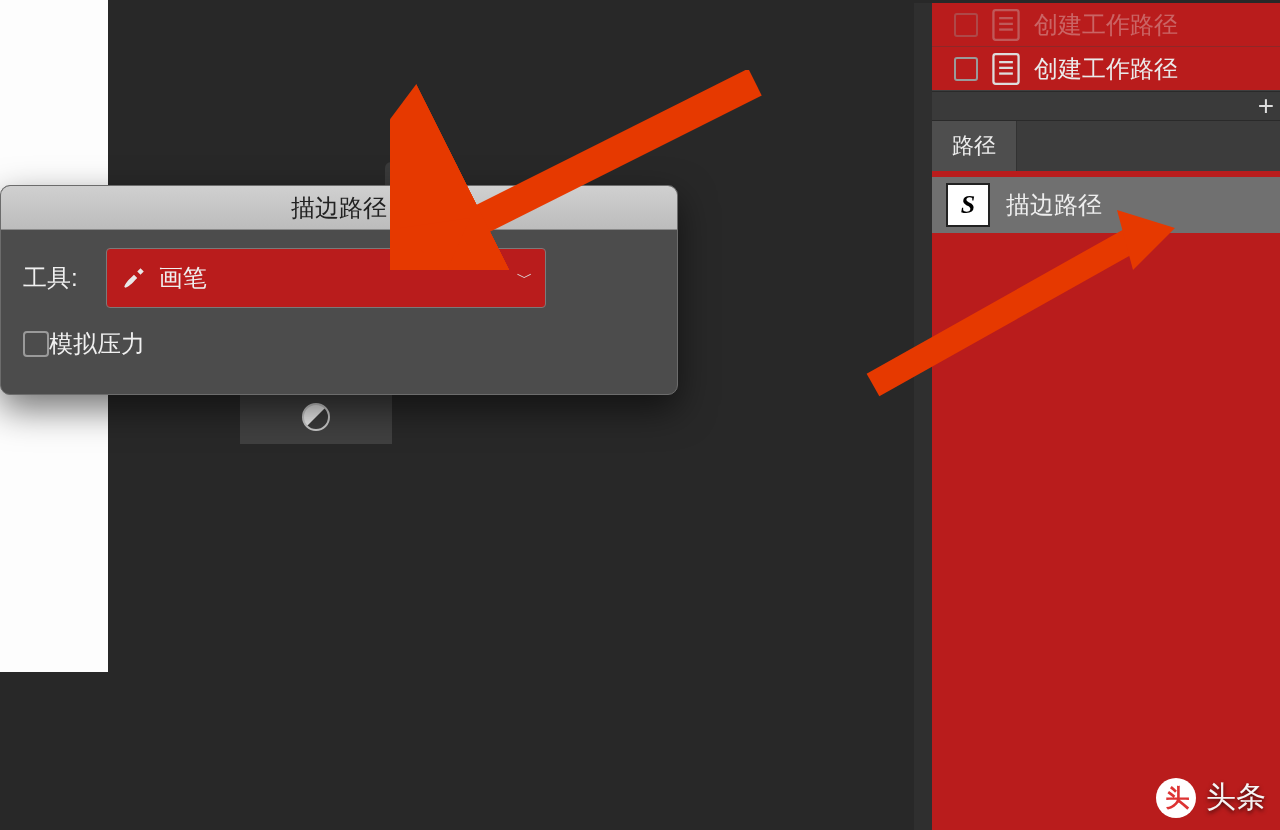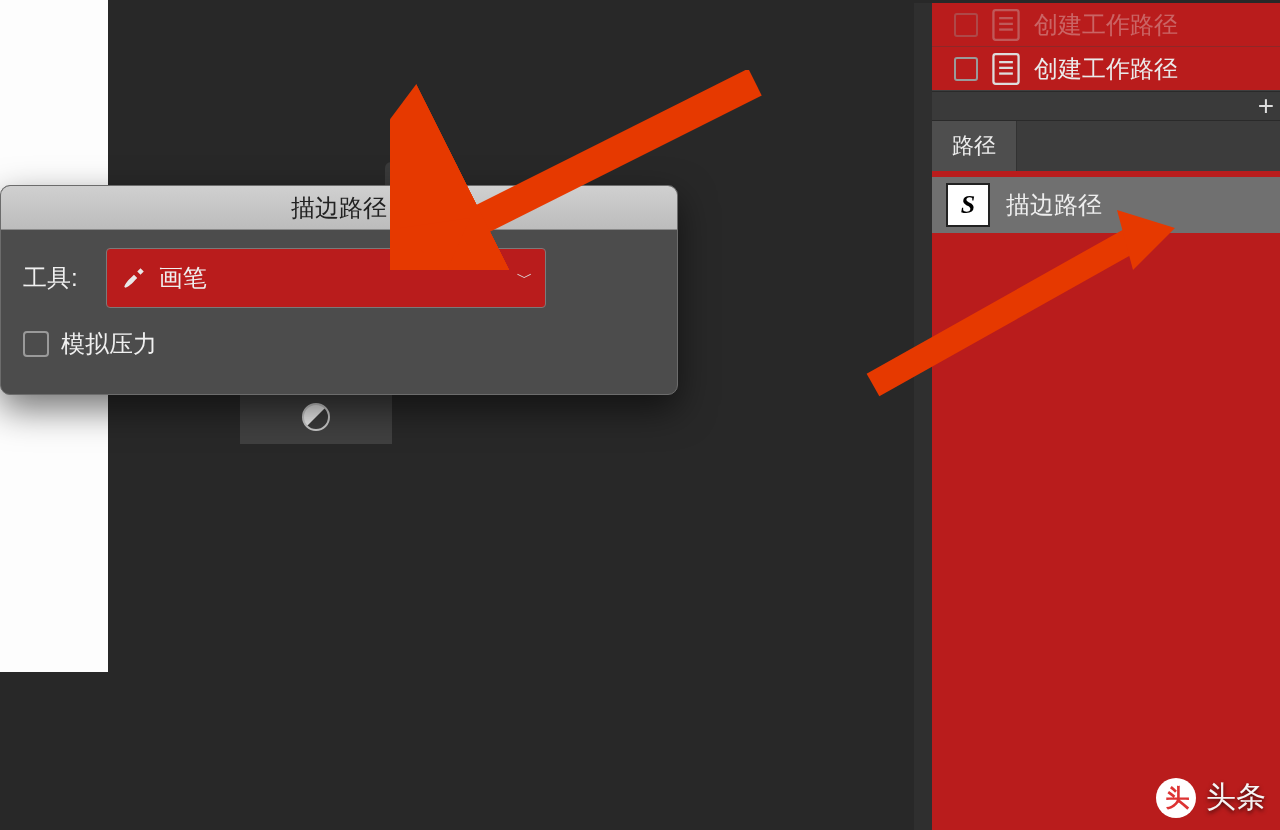--- a/index.html
+++ b/index.html
@@ -100,21 +100,20 @@
     position: absolute;
     right: 12px; top: 50%;
     transform: translateY(-50%);
     font-size: 16px;
     color: #ddd;
   }
   .checkbox-row {
     margin-top: 20px;
     display: flex;
     align-items: center;
-    gap: 12px;
   }
   .checkbox {
     width: 26px; height: 26px;
     border: 2px solid #9a9a9a;
     border-radius: 4px;
     background: transparent;
   }
   .btn {
     position: absolute;
     right: 22px;

